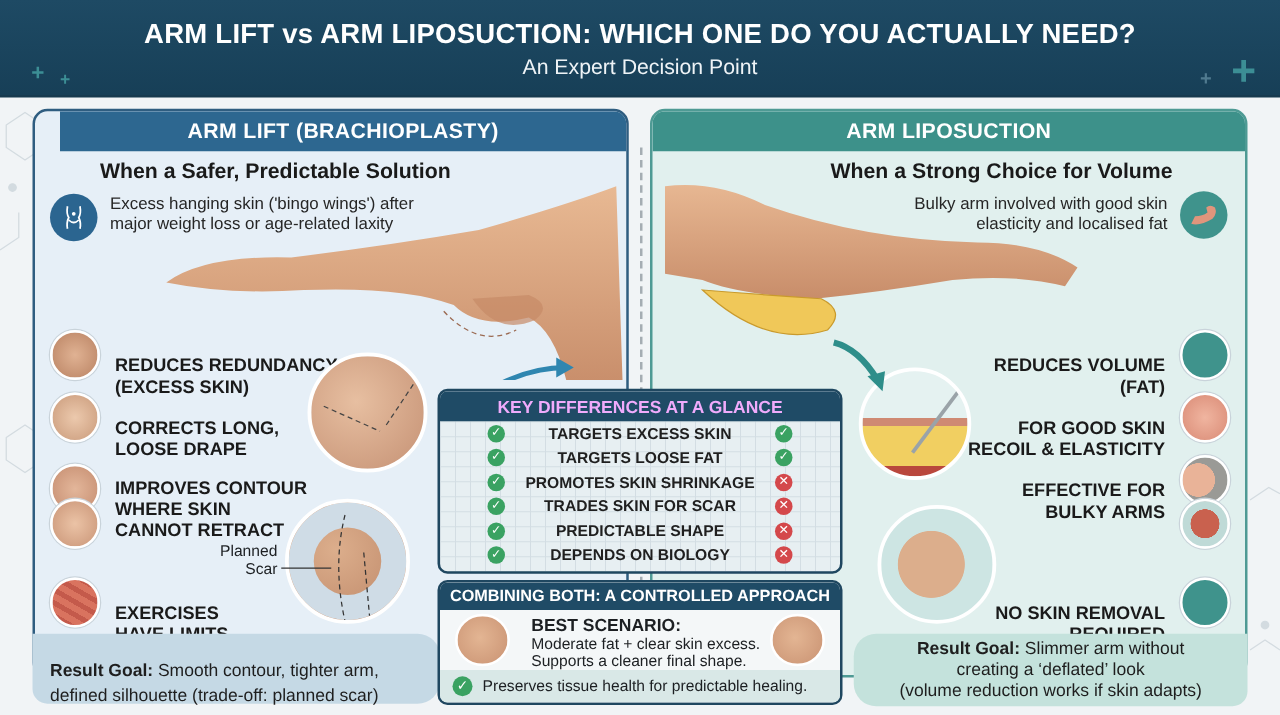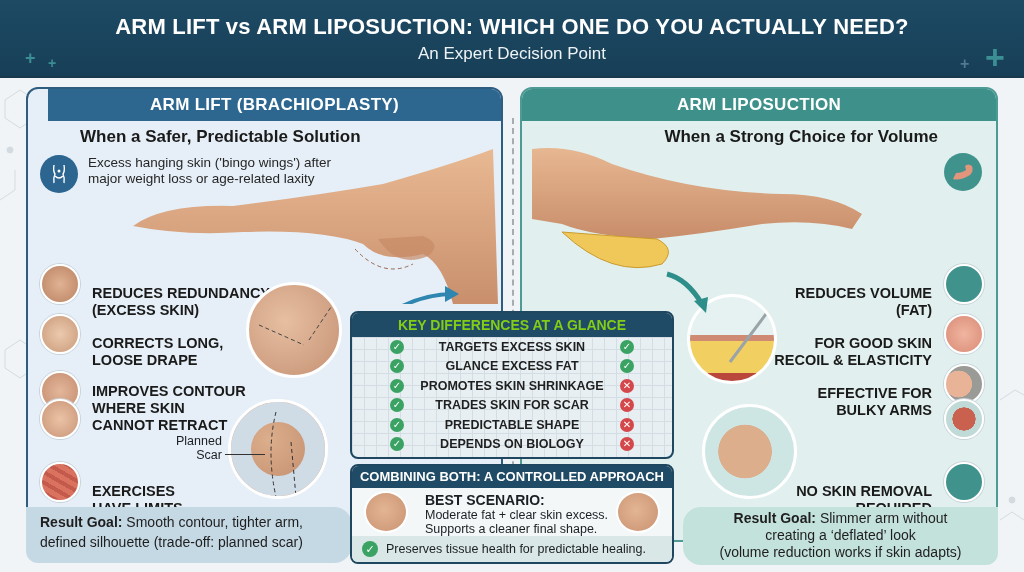--- a/index.html
+++ b/index.html
@@ -90,21 +90,21 @@
   .keybox {
     position: absolute; left: 350px; top: 311px; width: 324px; height: 148px;
     background: #e7eff2; border: 2px solid #1f4760; border-radius: 8px; overflow: hidden;
     z-index: 5;
     background-image:
       linear-gradient(#d3dde3 1px, transparent 1px),
       linear-gradient(90deg, #d3dde3 1px, transparent 1px);
     background-size: 12px 12px;
   }
   .keybox .kh {
-    background: #1f4b66; color: #84cc16; font-weight: 700; font-size: 14px;
+    background: #1f4b66; color: #f0abfc; font-weight: 700; font-size: 14px;
     height: 24px; line-height: 24px; text-align: center;
   }
   .krow { display: flex; align-items: center; height: 19.5px; }
   .krow .mark {
     width: 14px; height: 14px; border-radius: 50%; color: #fff;
     font-size: 10px; line-height: 14px; text-align: center; font-weight: 700; flex: none;
   }
   .krow .mark.l { margin-left: 38px; }
   .krow .mark.r { margin-right: 38px; }
   .krow .kt {
@@ -138,21 +138,21 @@
     position: absolute; top: 3px; width: 44px; height: 42px; border-radius: 50%;
     background: radial-gradient(circle at 45% 45%, #e3b593, #c99272);
     border: 2px solid #fff;
   }
 
   
   .goal {
     position: absolute; font-size: 14px; line-height: 20px; color: #1e1e1e; z-index: 4;
   }
   .goal.left {
-    left: 26px; top: 507px; width: 326px; height: 56px; padding: 5px 0 0 14px;
+    left: 26px; top: 507px; width: 326px; height: 56px; padding: 19px 0 0 14px;
     background: #c5d9e5; border-radius: 0 18px 18px 12px;
   }
   .goal.right {
     left: 683px; top: 507px; width: 315px; height: 58px; padding-top: 3px;
     background: #c4e2dc; border-radius: 18px 0 12px 18px; text-align: center; line-height: 17px;
   }
   .goal b { font-weight: 700; }
 
   .divider {
     position: absolute; left: 512px; top: 118px; height: 420px;
@@ -263,20 +263,24 @@
   <div style="position:absolute;left:148px;top:345px;font-size:12.5px;text-align:right;line-height:14px;">
     <div>Planned</div>
       <div>Scar</div>
   </div>
   <div style="position:absolute;left:197px;top:365px;width:40px;border-top:1px solid #333;"></div>
 </section>
 
 <section class="panel right">
   <div class="panel-head">ARM LIPOSUCTION</div>
   <div class="panel-sub">When a Strong Choice for Volume</div>
+  <div class="intro">
+    <div>Bulky arm involved with good skin</div>
+    <div>elasticity and localised fat</div>
+  </div>
   <div class="intro-icon">
     <svg width="26" height="22" viewBox="0 0 26 22">
         <path d="M3 18 Q10 20 20 14 Q24 10 22 5 Q18 2 15 5 L16 9 Q12 12 6 12 Z" fill="#e0957c"></path>
       </svg>
   </div>
 
   <svg class="arm" style="left:10px;top:55px;" width="340" height="140">
     <defs>
       <linearGradient id="skinR" x1="0" y1="0" x2="0" y2="1">
         <stop offset="0" stop-color="#e7b792"></stop>
@@ -334,21 +338,21 @@
 <div class="keybox">
   <div class="kh">KEY DIFFERENCES AT A GLANCE</div>
   <div id="krows">
       <div class="krow">
         <span class="mark l ok">✓</span>
         <span class="kt">TARGETS EXCESS SKIN</span>
         <span class="mark r ok">✓</span>
       </div>
       <div class="krow">
         <span class="mark l ok">✓</span>
-        <span class="kt">GLANCE EXCESS FAT</span>
+        <span class="kt">TARGETS LOOSE FAT</span>
         <span class="mark r ok">✓</span>
       </div>
       <div class="krow">
         <span class="mark l ok">✓</span>
         <span class="kt">PROMOTES SKIN SHRINKAGE</span>
         <span class="mark r no">✕</span>
       </div>
       <div class="krow">
         <span class="mark l ok">✓</span>
         <span class="kt">TRADES SKIN FOR SCAR</span>

